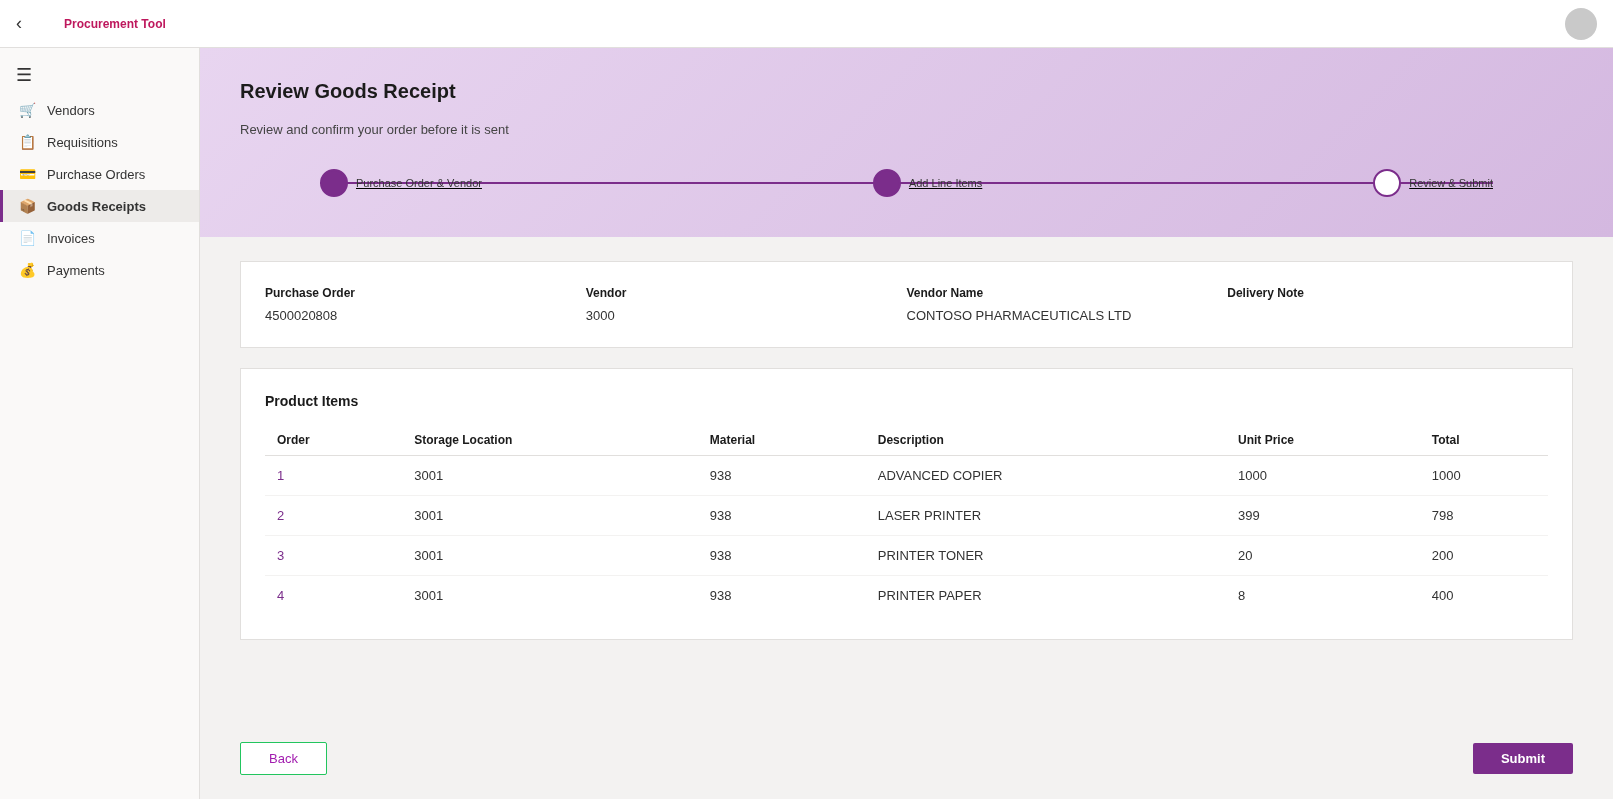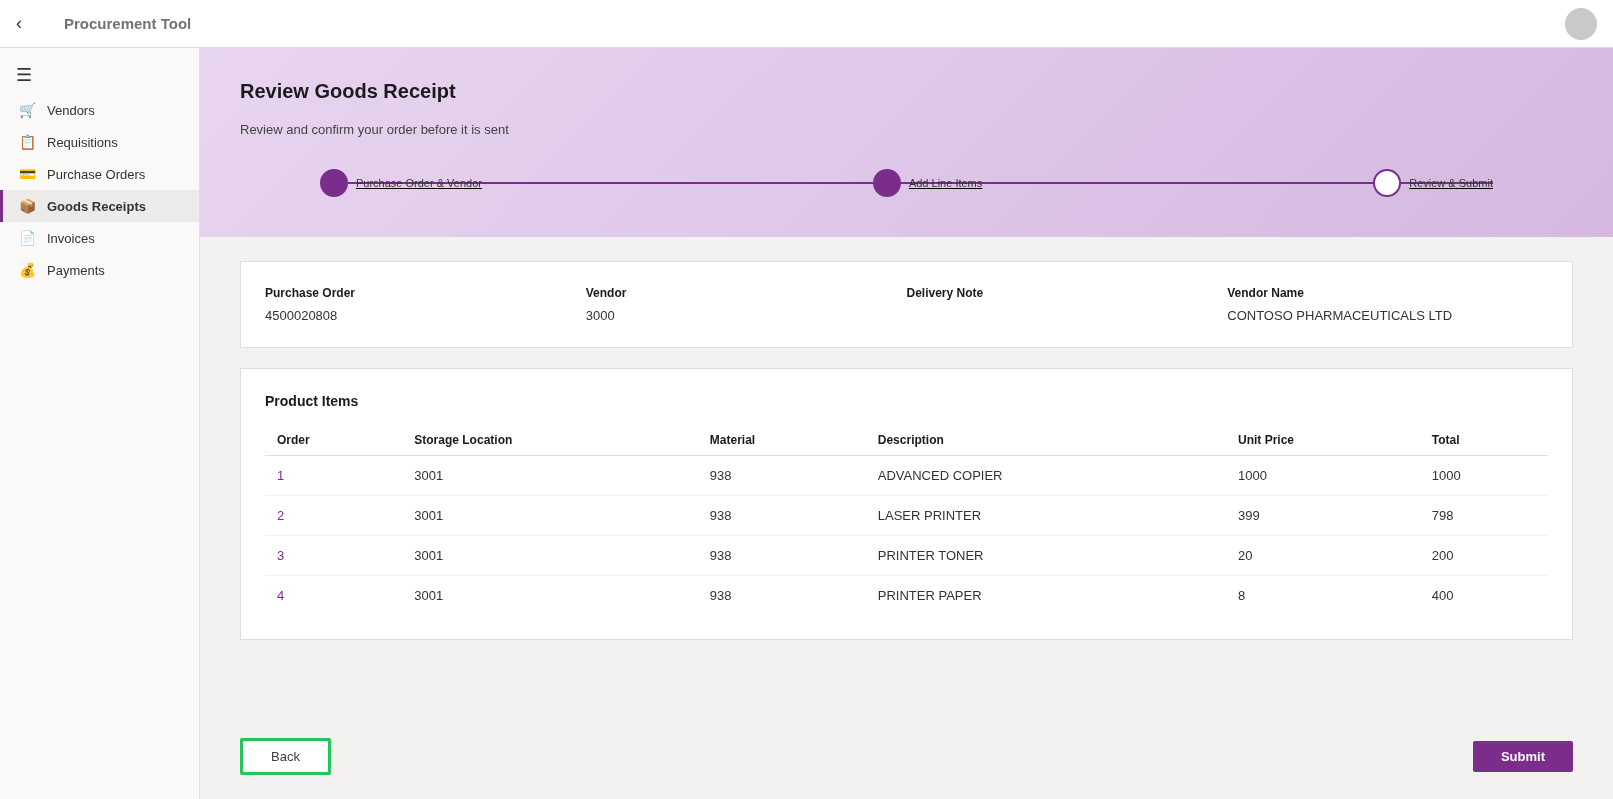--- a/index.html
+++ b/index.html
@@ -8,21 +8,21 @@
     
     .topbar {
       display: flex; align-items: center; justify-content: space-between;
       background: #fff; height: 48px; padding: 0 16px;
       border-bottom: 1px solid #e1dfdd; flex-shrink: 0;
     }
     .topbar-left { display: flex; align-items: center; gap: 10px; }
     .back-btn { background: none; border: none; cursor: pointer; font-size: 18px; color: #333; }
     .ms-logo { display: flex; gap: 2px; }
     .ms-grid { display: grid; grid-template-columns: 1fr 1fr; grid-template-rows: 1fr 1fr; gap: 2px; width: 22px; height: 22px; }
-    .app-title { font-size: 15px; font-weight: 600; color: #737373; }
+    .app-title { font-size: 12px; font-weight: 600; color: #be185d; }
     .avatar { width: 32px; height: 32px; border-radius: 50%; background: #c9c9c9; }
 
     
     .layout { display: flex; flex: 1; overflow: hidden; }
 
     
     .sidebar {
       width: 200px; background: #faf9f8; border-right: 1px solid #e1dfdd;
       display: flex; flex-direction: column; flex-shrink: 0; overflow-y: auto;
     }
@@ -94,21 +94,21 @@
     .product-table td {
       font-size: 13px; color: #333; padding: 12px 12px;
       border-bottom: 1px solid #f3f2f1;
     }
     .product-table tr:last-child td { border-bottom: none; }
     .item-num { color: #7b2d8b; font-weight: 500; }
 
     
     .actions { display: flex; justify-content: space-between; align-items: center; padding: 16px 40px 24px; }
     .btn-back {
-      background: #fff; border: 3px solid #22c55e; color: #404040;
+      background: #fff; border: 1px solid #22c55e; color: #a21caf;
       padding: 8px 28px; font-size: 13px; cursor: pointer; border-radius: 2px;
     }
     .btn-submit {
       background: #7b2d8b; border: none; color: #fff;
       padding: 8px 28px; font-size: 13px; font-weight: 600;
       cursor: pointer; border-radius: 2px;
     }
   </style>
 </head>
 <body>
@@ -193,26 +193,26 @@
         <div class="info-row">
           <div class="info-col">
             <div class="info-label">Purchase Order</div>
             <div class="info-value">4500020808</div>
           </div>
           <div class="info-col">
             <div class="info-label">Vendor</div>
             <div class="info-value">3000</div>
           </div>
           <div class="info-col">
+            <div class="info-label">Vendor Name</div>
+            <div class="info-value">CONTOSO PHARMACEUTICALS LTD</div>
+          </div>
+          <div class="info-col">
             <div class="info-label">Delivery Note</div>
             <div class="info-value"></div>
-          </div>
-          <div class="info-col">
-            <div class="info-label">Vendor Name</div>
-            <div class="info-value">CONTOSO PHARMACEUTICALS LTD</div>
           </div>
         </div>
       </div>
 
       <div class="card">
         <div class="section-title">Product Items</div>
         <table class="product-table">
           <thead>
             <tr>
               <th>Order</th>

